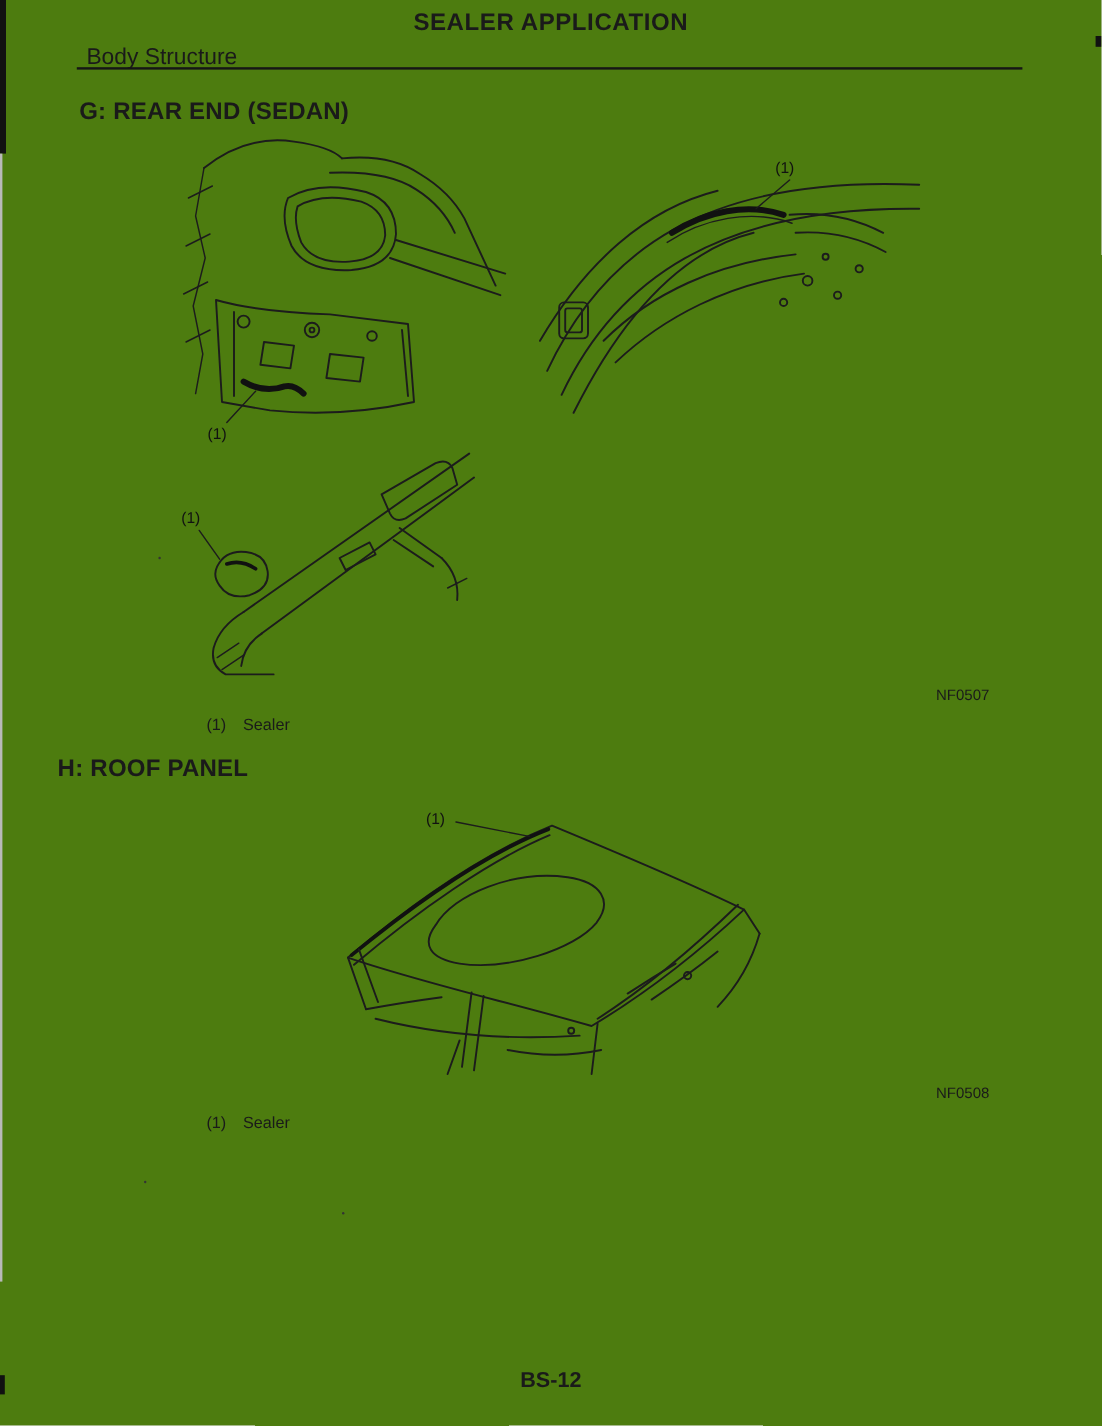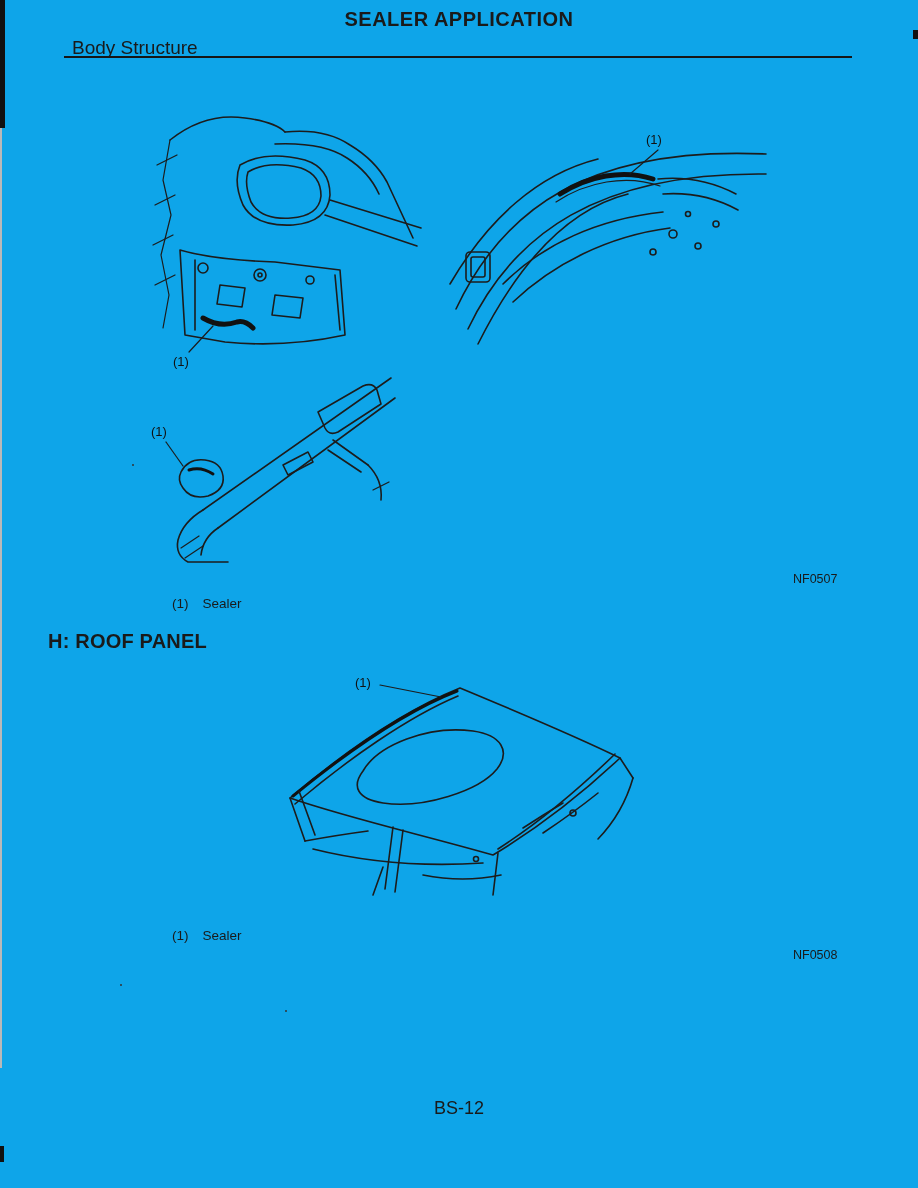--- a/index.html
+++ b/index.html
@@ -1,18 +1,18 @@
 <!DOCTYPE html>
 <html><head>
 <meta charset="utf-8">
 <style>
   html,body{margin:0;padding:0;background:#e8e8e8;}
   .page{
     position:relative;width:918px;height:1188px;margin:0 auto;
-    background:#0ea5e9;color:#1a1a1a;overflow:hidden;
+    background:#4d7c0f;color:#1a1a1a;overflow:hidden;
     font-family:"Liberation Sans","DejaVu Sans",sans-serif;
   }
   .artifact{position:absolute;background:#111;}
   .artifact.left-bar{left:0;top:0;width:5px;height:128px;}
   .artifact.left-smudge{left:0;top:128px;width:2px;height:940px;background:#b9b9b9;}
   .artifact.bottom-tick{left:0;top:1146px;width:4px;height:16px;}
   .artifact.right-tick{right:0;top:30px;width:5px;height:9px;}
 
   .doc-title{
     position:absolute;left:0;top:8px;width:100%;text-align:center;
@@ -38,49 +38,50 @@
   .figure .hatch{stroke-width:1.2;}
   .figure text.callout{
     fill:#111;stroke:none;font-family:"Liberation Sans","DejaVu Sans",sans-serif;
     font-size:13px;
   }
   .fig-a{left:125px;top:110px;}
   .fig-b{left:448px;top:124px;}
   .fig-c{left:133px;top:370px;}
   .fig-d{left:243px;top:663px;}
 
-  .figure-code{position:absolute;font-size:12.5px;margin-left:13px;}
+  .figure-code{position:absolute;font-size:12.5px;}
   .figure-code.nf0507{left:780px;top:572px;}
-  .figure-code.nf0508{left:780px;top:948px;}
+  .figure-code.nf0508{left:780px;top:904px;}
 
   .legend{position:absolute;font-size:13.5px;text-align:center;}
   .legend.one{left:172px;top:596px;}
   .legend.two{left:172px;top:928px;}
   .legend .lbl{margin-left:14px;}
 
   .page-number{
-    position:absolute;left:0;top:1098px;width:100%;text-align:center;
-    font-size:18px;font-weight:normal;
+    position:absolute;left:0;top:1140px;width:100%;text-align:center;
+    font-size:18px;font-weight:bold;
   }
   .dot-mark{position:absolute;background:#333;width:2px;height:2px;border-radius:50%;}
 </style>
 </head>
 <body>
 
 <div class="page">
 
   <div class="artifact left-bar"></div>
   <div class="artifact left-smudge"></div>
   <div class="artifact bottom-tick"></div>
   <div class="artifact right-tick"></div>
 
   <h1 class="doc-title">SEALER APPLICATION</h1>
   <div class="breadcrumb">Body Structure</div>
   <div class="rule"></div>
 
+  <h2 class="section-heading g">G: REAR END (SEDAN)</h2>
 
   <div class="figure fig-a">
     <svg width="310" height="262" viewBox="0 0 310 262">
       <g>
 
         <path d="M45,30 Q80,2 120,8 Q150,12 160,22"></path>
         <path d="M160,22 Q200,18 225,35 Q250,50 262,72 L288,128"></path>
         <path d="M150,34 Q198,32 222,48 Q244,62 254,84"></path>
 
         <path class="hatch" d="M45,30 L38,70 L46,105 L36,145 L44,185 L38,218"></path>

